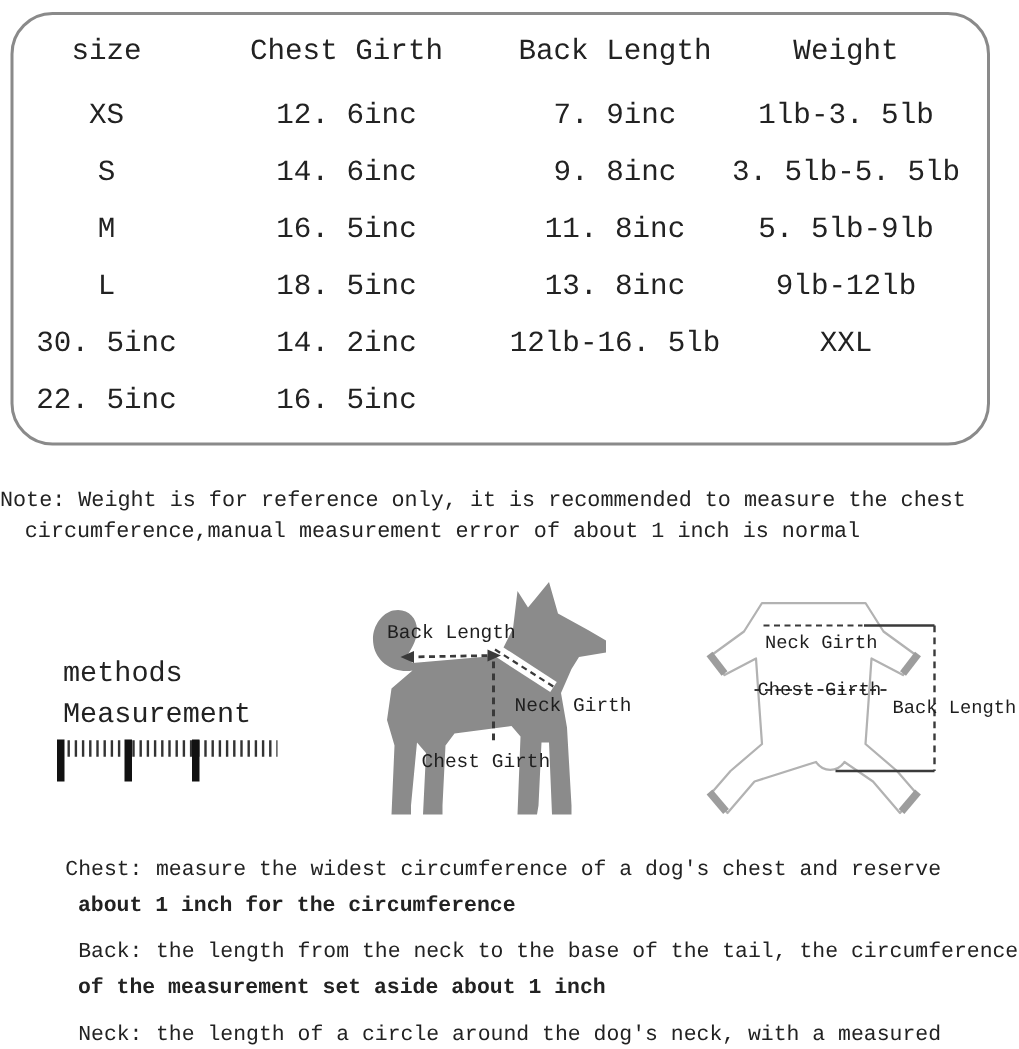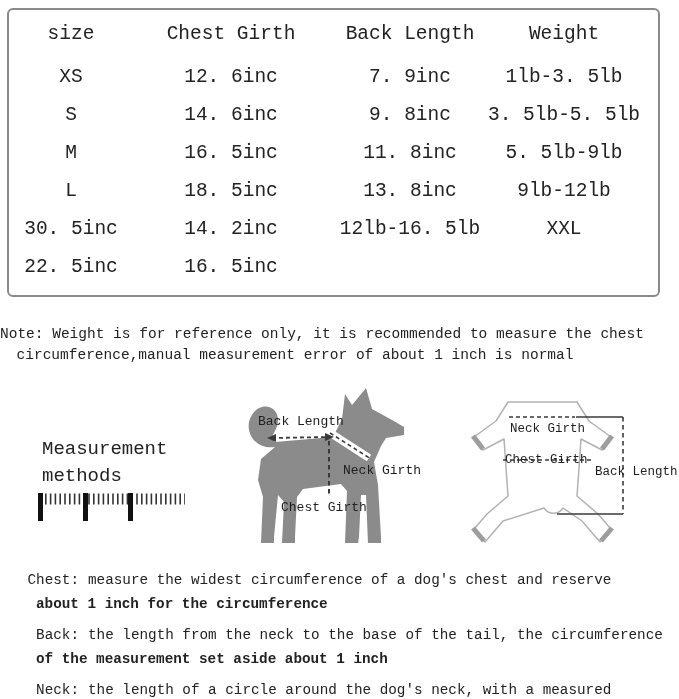--- a/index.html
+++ b/index.html
@@ -4,21 +4,21 @@
 <style>
   * { margin:0; padding:0; box-sizing:border-box; }
   html,body { background:#ffffff; }
   .canvas {
     position:relative; width:679px; height:699px; background:#fff; overflow:hidden;
     font-family:"Liberation Mono","DejaVu Sans Mono",monospace; color:#222;
   }
   
   .size-table {
     position:absolute; left:7px; top:8px; width:653px; height:289px;
-    border:2px solid #8a8a8a; border-radius:6px;
+    border:2px solid #8a8a8a; border-radius:28px;
     display:grid;
     grid-template-columns:124px 196px 162px 146px;
     grid-template-rows:48px repeat(6,38px);
     padding-right:23px;
     font-size:19.5px; white-space:nowrap;
   }
   .size-table > div { display:flex; align-items:center; justify-content:center; }
   
   .note {
     position:absolute; left:0; top:324px; width:590px; text-align:center;
@@ -36,21 +36,21 @@
   .fig-garment { left:465px; top:390px; width:214px; height:165px; }
   .fig svg { position:absolute; left:0; top:0; }
   .fig-label { position:absolute; white-space:nowrap; color:#1e1e1e; }
   .fig-dog .fig-label { font-size:13px; }
   .fig-garment .fig-label { font-size:12.5px; }
   
   .instructions {
     position:absolute; left:0; top:566px; width:679px; padding-top:3px;
     font-size:14.3px; line-height:23.5px; white-space:nowrap;
   }
-  .instr-entry { margin-bottom:8px; }
+  .instr-entry { margin-bottom:8px;padding-left:16px; }
   .instr-label { display:inline-block; width:79px; text-align:right; margin-right:9px; }
   .instr-cont { margin-left:36px;font-weight:bold; }
 </style>
 </head>
 <body>
 
 <div class="canvas">
 
   <div class="size-table">
     <div>size</div>
@@ -86,22 +86,22 @@
     <div>22. 5inc</div>
     <div>16. 5inc</div>
   </div>
 
   <div class="note">
     <div>Note: Weight is for reference only, it is recommended to measure the chest</div>
     <div>circumference,manual measurement error of about 1 inch is normal</div>
   </div>
 
   <div class="mm-title">
+    <div>methods</div>
     <div>Measurement</div>
-    <div>methods</div>
   </div>
 
   <svg class="ruler" width="150" height="30" viewBox="0 0 150 30">
     <line x1="9" y1="7" x2="149" y2="7" stroke="#333" stroke-width="11" stroke-dasharray="1.6 3.2"></line>
     <rect x="2" y="1" width="5" height="28" fill="#111"></rect>
     <rect x="47" y="1" width="5" height="28" fill="#111"></rect>
     <rect x="92" y="1" width="5" height="28" fill="#111"></rect>
   </svg>
 
   <div class="fig fig-dog">

